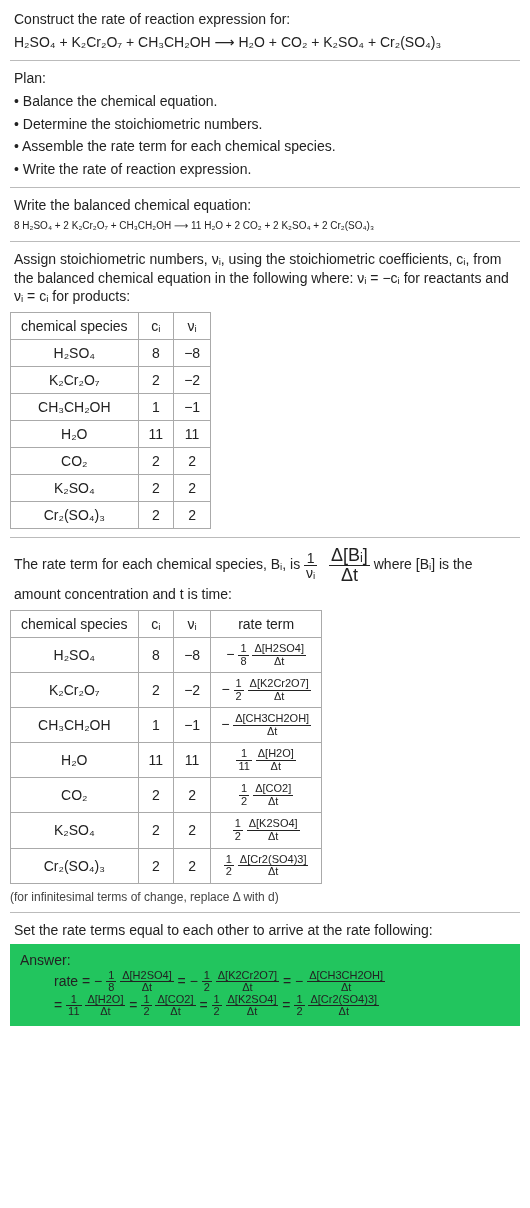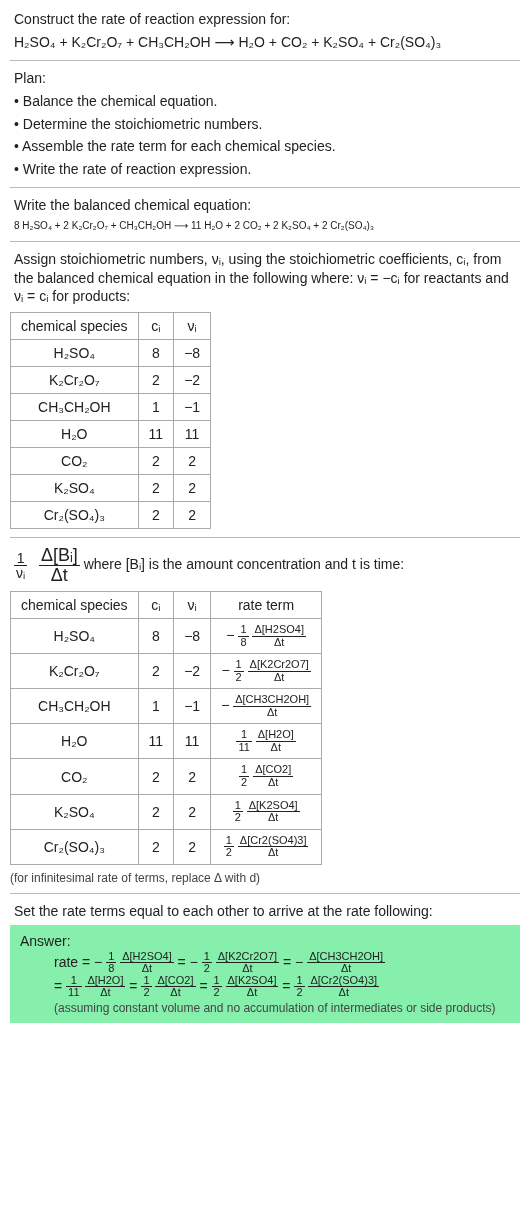--- a/index.html
+++ b/index.html
@@ -34,21 +34,21 @@
   }
   td.left {
     text-align: center;
   }
   .small-note {
     font-size: 12px;
     color: #444;
     margin: 2px 0 8px 0;
   }
   .answer-box {
-    background: #86efac;
+    background: #22c55e;
     padding: 8px 10px;
     margin-top: 4px;
   }
   .answer-title {
     margin: 0 0 2px 0;
   }
   .answer-indent {
     padding-left: 34px;
   }
   .answer-foot {
@@ -137,20 +137,21 @@
   <tr>
     <td class="left">Cr₂(SO₄)₃</td>
     <td>2</td>
     <td>2</td>
   </tr>
 </tbody>
   </table>
 <hr>
 
 <div class="section-text">
+  <span>The rate term for each chemical species, Bᵢ, is </span>
   <span class="frac" style="font-size:14px">
     <span class="num">1</span>
     <span class="den">νᵢ</span>
   </span>
   &nbsp;
   <span class="frac" style="font-size:18px">
     <span class="num">Δ[Bᵢ]</span>
     <span class="den">Δt</span>
   </span>
   <span> where [Bᵢ] is the amount concentration and t is time:</span>
@@ -225,21 +226,21 @@
     <td>2</td>
     <td>2</td>
     <td>
       <span class="frac"><span class="num">1</span><span class="den">2</span></span>
       <span class="frac"><span class="num">Δ[Cr2(SO4)3]</span><span class="den">Δt</span></span>
     </td>
   </tr>
 </tbody>
   </table>
 
-<div class="small-note">(for infinitesimal rate of terms, replace Δ with d)</div>
+<div class="small-note">(for infinitesimal terms of change, replace Δ with d)</div>
 <hr>
 
 <div class="section-text">Set the rate terms equal to each other to arrive at the rate following:</div>
 
 <div class="answer-box">
   <div class="answer-title">Answer:</div>
   <div class="answer-indent">
     <span>rate = −</span>
     <span class="frac"><span class="num">1</span><span class="den">8</span></span>
     <span class="frac"><span class="num">Δ[H2SO4]</span><span class="den">Δt</span></span>
@@ -256,14 +257,13 @@
     <span> = </span>
     <span class="frac"><span class="num">1</span><span class="den">2</span></span>
     <span class="frac"><span class="num">Δ[CO2]</span><span class="den">Δt</span></span>
     <span> = </span>
     <span class="frac"><span class="num">1</span><span class="den">2</span></span>
     <span class="frac"><span class="num">Δ[K2SO4]</span><span class="den">Δt</span></span>
     <span> = </span>
     <span class="frac"><span class="num">1</span><span class="den">2</span></span>
     <span class="frac"><span class="num">Δ[Cr2(SO4)3]</span><span class="den">Δt</span></span>
   </div>
-  <div class="answer-foot">(assuming constant volume and no accumulation of intermediates or side products)</div>
 </div>
 
 </body></html>

